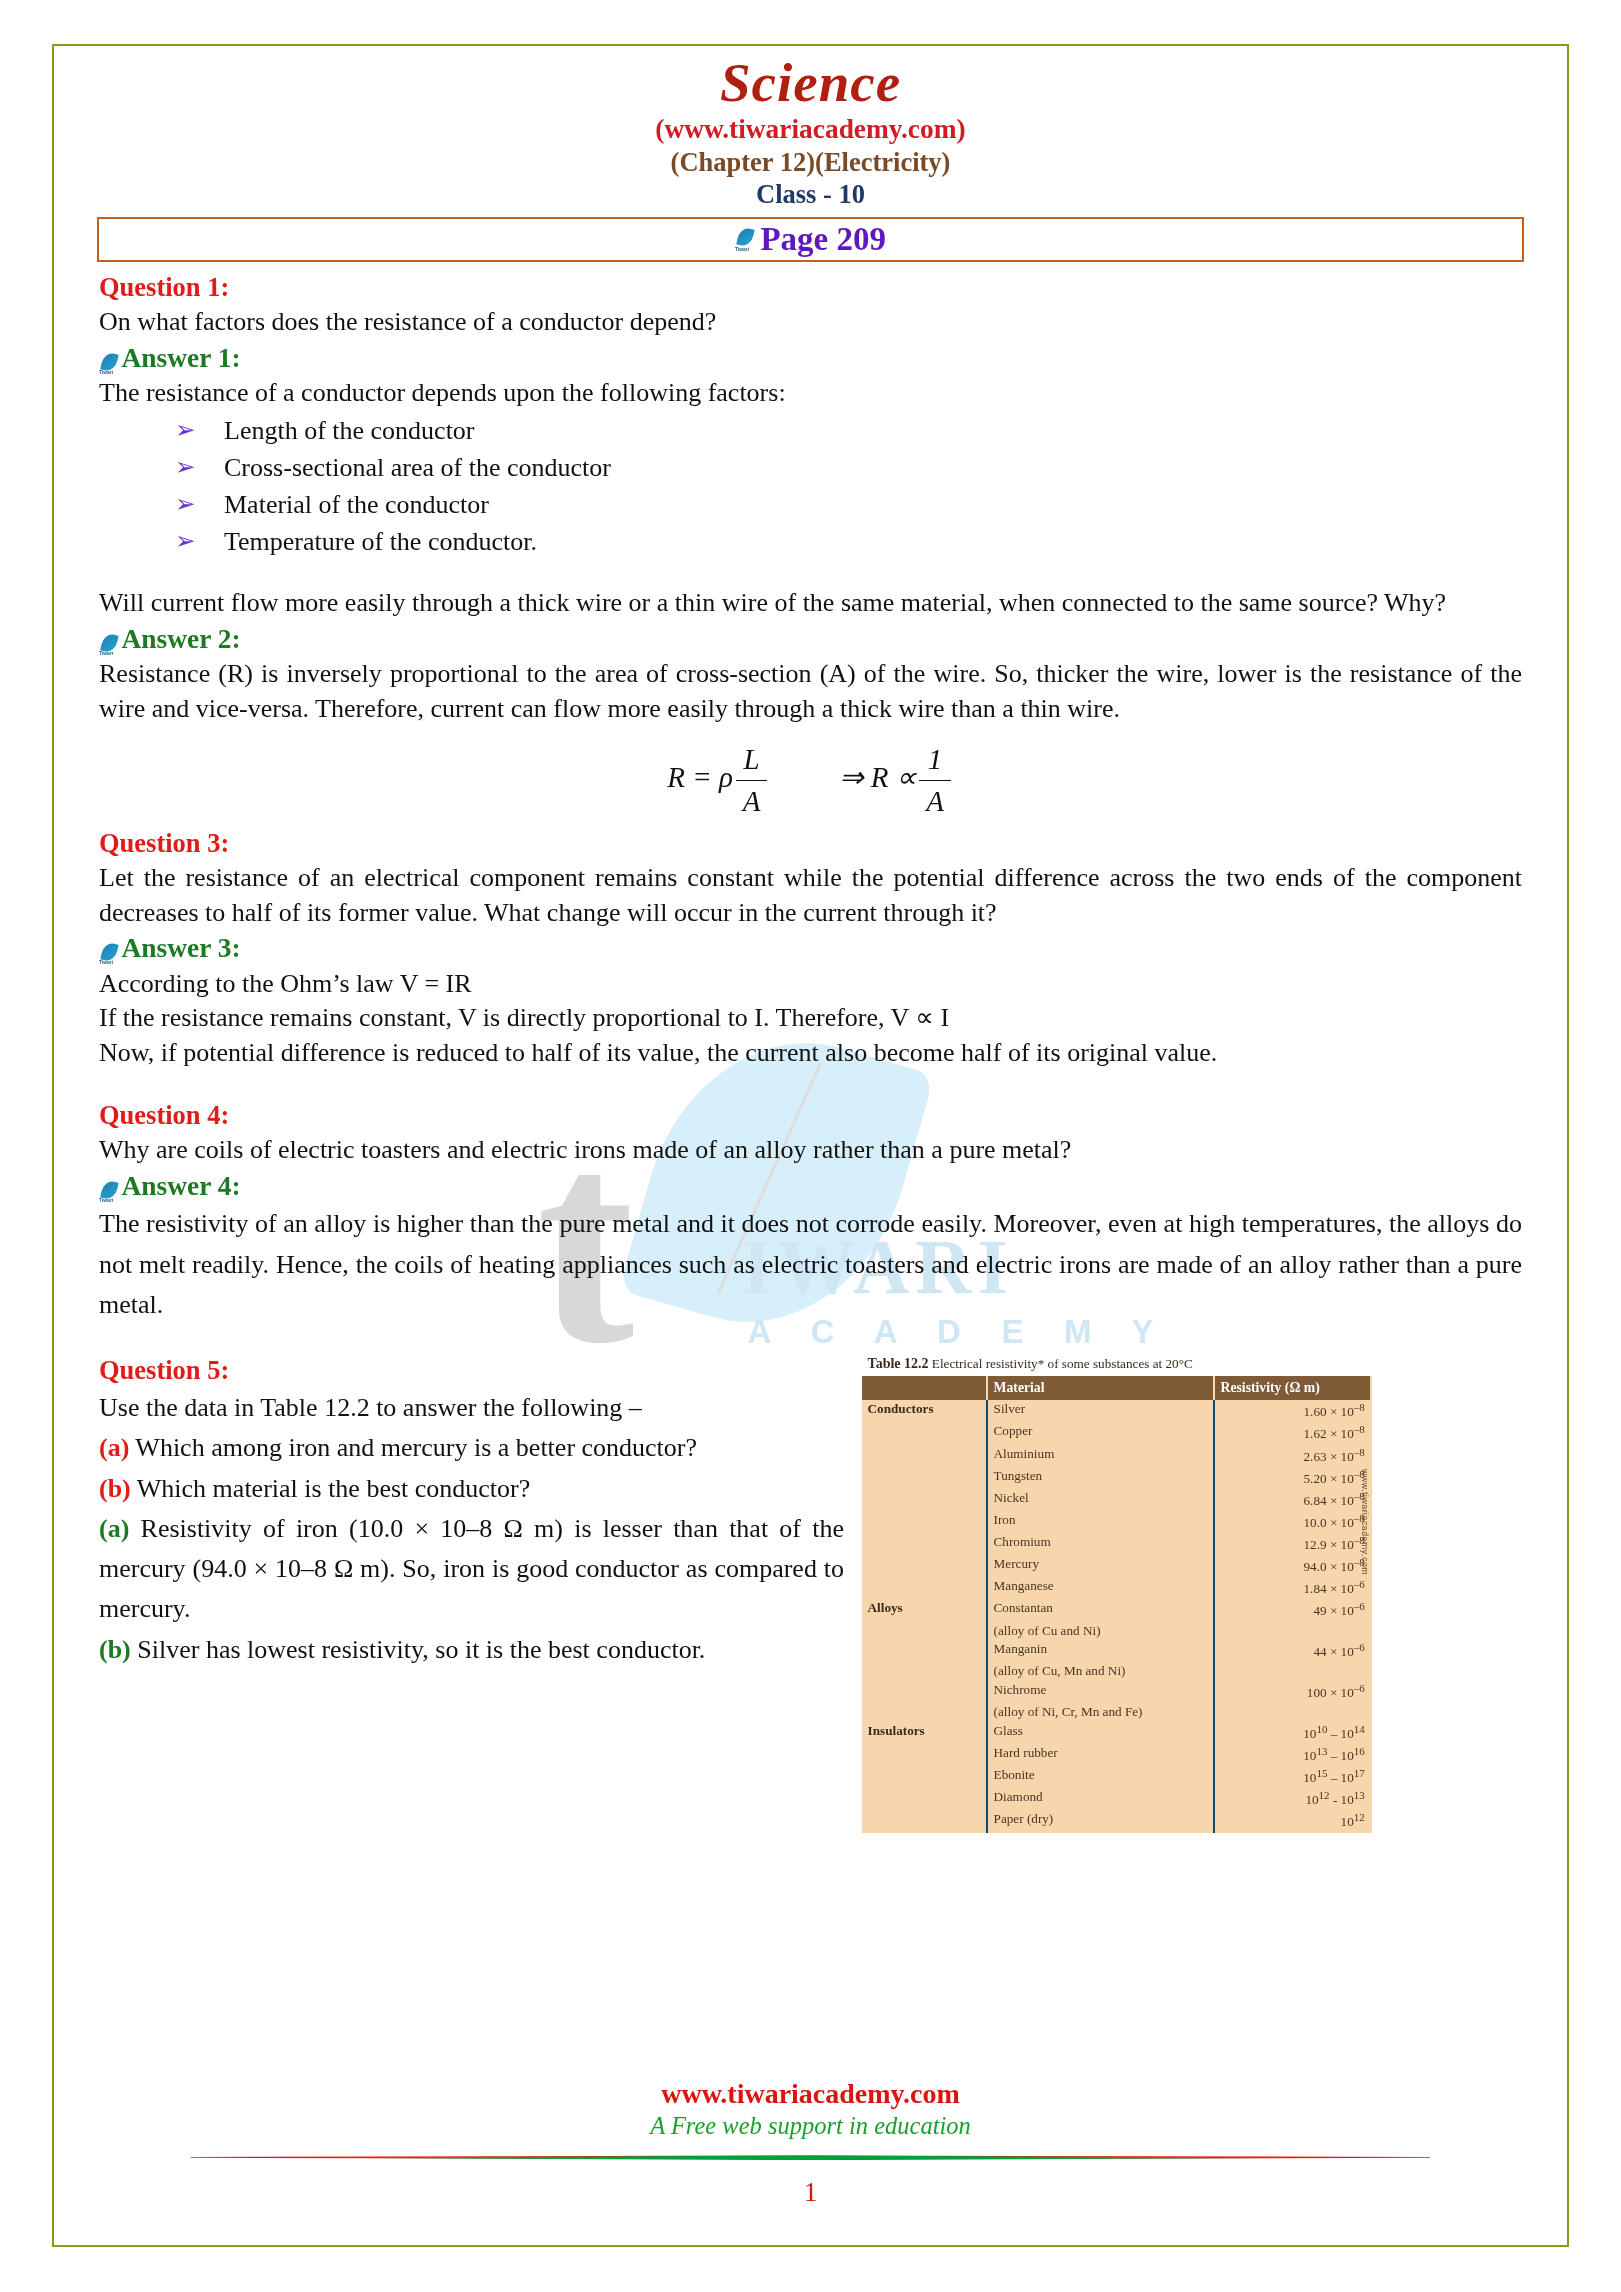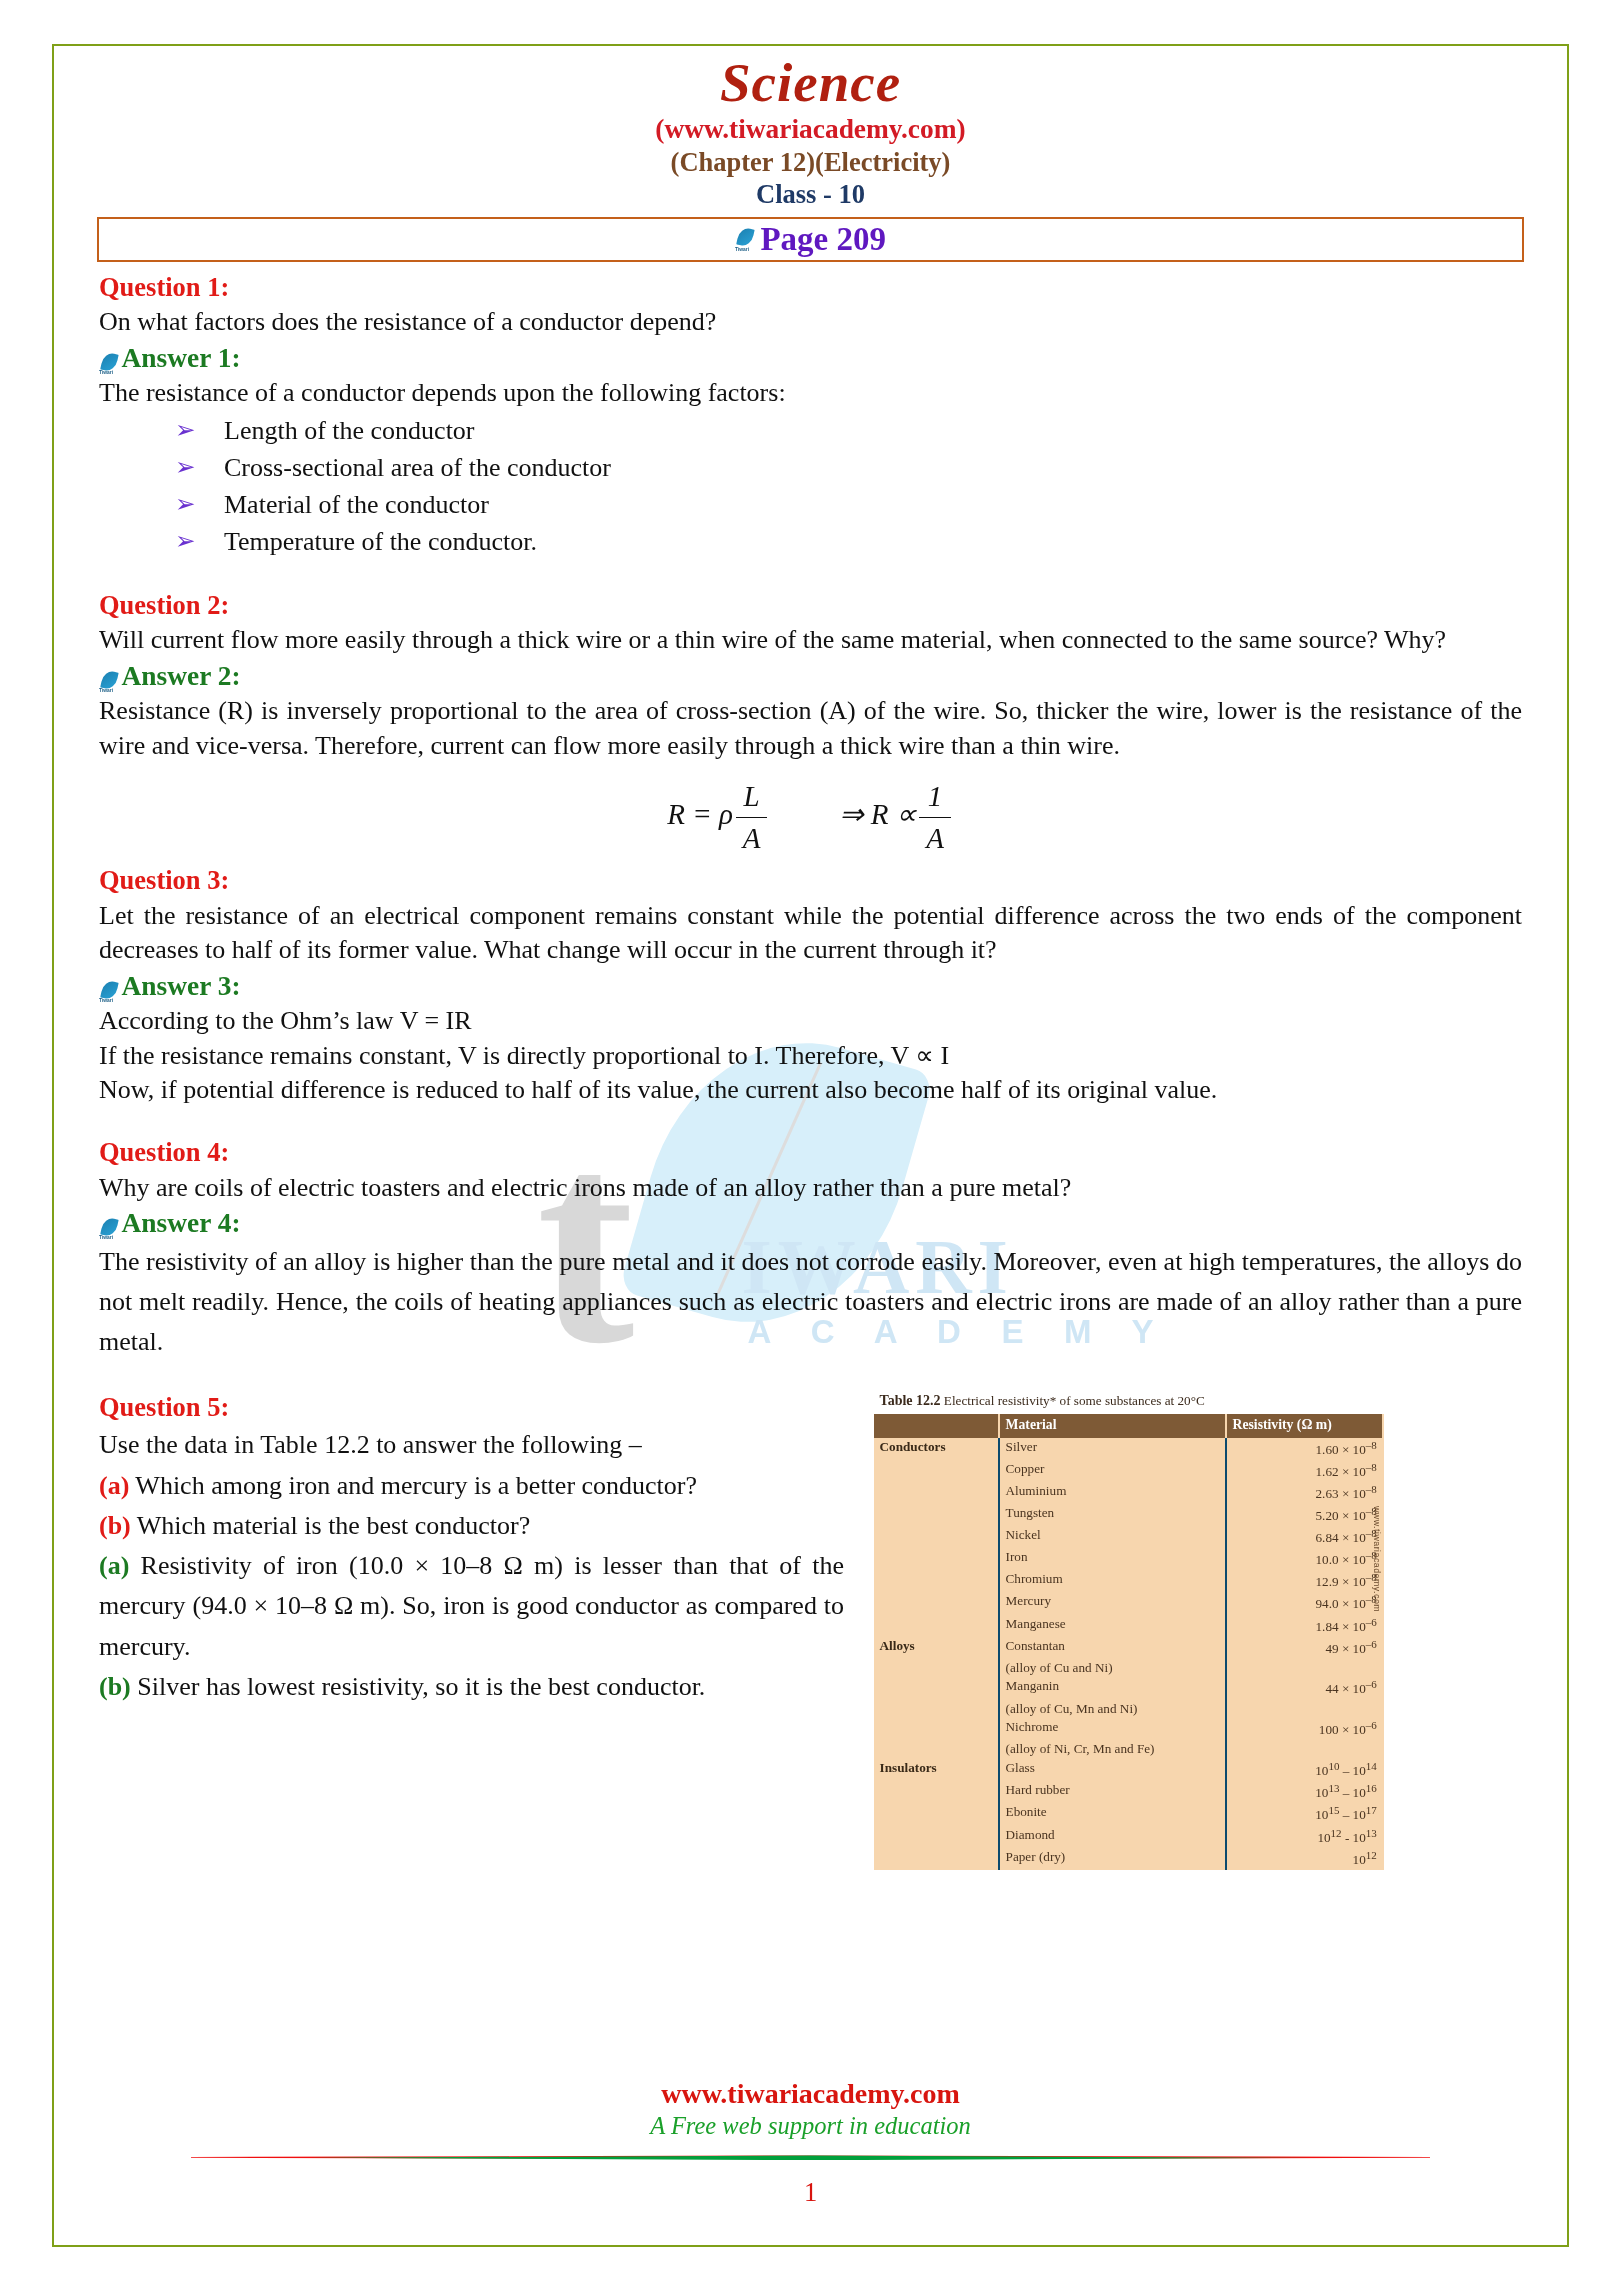--- a/index.html
+++ b/index.html
@@ -143,21 +143,21 @@
   .formula{
     text-align:center;margin:13.7px 0 5.9px 0;
     font-family:"Liberation Serif",serif;
     font-size:29px;font-style:italic;
   }
   .frac{display:inline-block;vertical-align:middle;text-align:center;margin:0 2.9px;}
   .frac .n{display:block;border-bottom:1.6px solid #111;padding:0 6.9px 1px 6.9px;}
   .frac .d{display:block;padding:1px 6.9px 0 6.9px;}
   .gap-wide{display:inline-block;width:69px;}
   
-  .q5{display:flex;gap:16px;align-items:flex-start;}
+  .q5{display:flex;gap:4px;align-items:flex-start;}
   .q5 .left{width:745px;flex:0 0 745px;}
   .q5 .right{flex:1;padding-top:2px;padding-left:13.7px;}
   .q5 .left .para{line-height:1.55;}
   .ab{color:#e11b17;font-weight:700;}
   .abg{color:#1c7a22;font-weight:700;}
   
   .tblwrap{
     position:relative;
     background:#f6d3a8;
     padding:0;
@@ -273,21 +273,20 @@
       <p class="para nj">The resistance of a conductor depends upon the following factors:</p>
       <ul class="arrows">
         <li>Length of the conductor</li>
         <li>Cross-sectional area of the conductor</li>
         <li>Material of the conductor</li>
         <li>Temperature of the conductor.</li>
       </ul>
 
       <div class="spacer"></div>
 
-      <div class="qh">Question 2:</div>
       <p class="para">Will current flow more easily through a thick wire or a thin wire of the same material, when connected to the same source? Why?</p>
       <div class="ah">
         <span class="leaf">
             <i></i>
             <b>Tiwari</b>
           </span>
         <span>Answer 2:</span>
       </div>
       <p class="para">Resistance (R) is inversely proportional to the area of cross-section (A) of the wire. So, thicker the wire, lower is the resistance of the wire and vice-versa. Therefore, current can flow more easily through a thick wire than a thin wire.</p>
 

